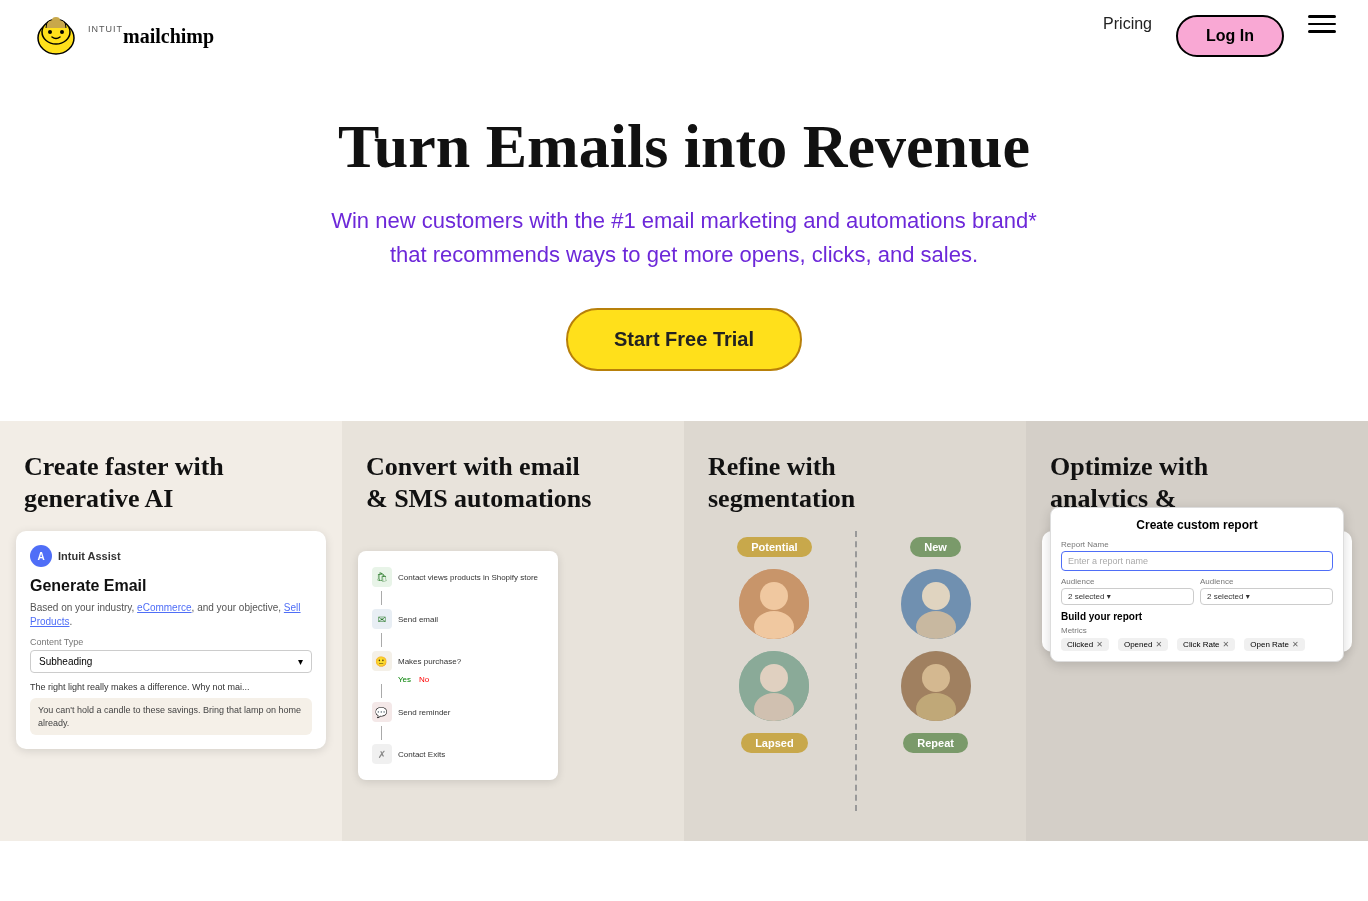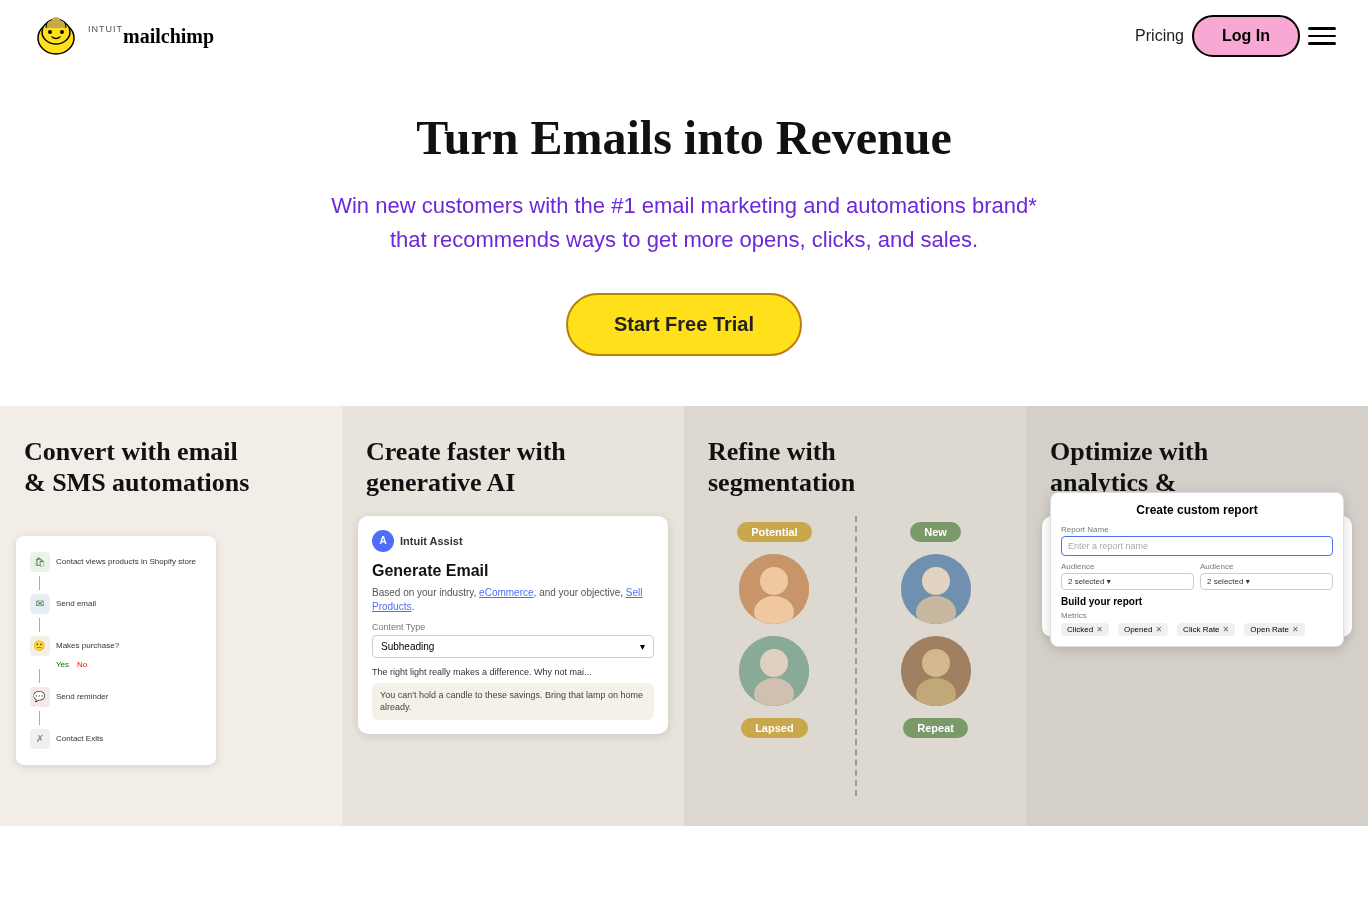--- a/index.html
+++ b/index.html
@@ -29,22 +29,21 @@
       flex-direction: row;
       font-size: 10px;
       font-family: Arial, sans-serif;
       color: #333;
       line-height: 1.2;
     }
     .logo-text .intuit { font-size: 9px; color: #555; letter-spacing: 1px; text-transform: uppercase; }
     .logo-text .mailchimp { font-size: 20px; font-weight: bold; color: #000; font-family: 'Georgia', serif; }
     .nav-right {
       display: flex;
-      align-items: center;
-      gap: 8px;
+      gap: 24px;
     }
     .nav-pricing {
       font-family: Arial, sans-serif;
       font-size: 16px;
       color: #222;
       cursor: pointer;
       text-decoration: none;
     }
     .nav-login-btn {
       font-family: Arial, sans-serif;
@@ -72,21 +71,21 @@
     }
 
     
     .hero {
       text-align: center;
       padding: 40px 20px 50px;
       background: #fff;
     }
     .hero h1 {
       font-family: 'Georgia', serif;
-      font-size: 48px;
+      font-size: 62px;
       font-weight: bold;
       color: #111;
       margin-bottom: 24px;
       line-height: 1.1;
     }
     .hero p {
       font-family: Arial, sans-serif;
       font-size: 22px;
       color: #6d28d9;
       max-width: 720px;
@@ -382,20 +381,41 @@
 
 <section class="hero">
   <h1>Turn Emails into Revenue</h1>
   <p>Win new customers with the #1 email marketing and automations brand* that recommends ways to get more opens, clicks, and sales.</p>
   <button class="cta-btn">Start Free Trial</button>
 </section>
 
 <div class="features">
 
   <div class="feature-panel">
+    <div class="feature-title">Create faster with<br>generative AI</div>
+    <div class="ai-mockup">
+      <div class="ai-assist-header">
+        <div class="ai-icon">A</div>
+        <span>Intuit Assist</span>
+      </div>
+      <div class="ai-generate-title">Generate Email</div>
+      <div class="ai-desc">
+        Based on your industry, <a>eCommerce</a>, and your objective, <a>Sell Products</a>.
+      </div>
+      <div class="ai-label">Content Type</div>
+      <div class="ai-select">
+        <span>Subheading</span>
+        <span>▾</span>
+      </div>
+      <div class="ai-content">The right light really makes a difference. Why not mai...</div>
+      <div class="ai-suggestion">You can't hold a candle to these savings. Bring that lamp on home already.</div>
+    </div>
+  </div>
+
+  <div class="feature-panel">
     <div class="feature-title">Convert with email<br>&amp; SMS automations</div>
     <div class="automation-mockup">
       <div class="flow-item">
         <div class="flow-icon" style="background:#e8f4e8;font-size:9px;">🛍</div>
         <span style="font-size:8px;">Contact views products in Shopify store</span>
       </div>
       <div class="flow-connector"></div>
       <div class="flow-item">
         <div class="flow-icon" style="background:#e8eef4;">✉</div>
         <span style="font-size:8px;">Send email</span>
@@ -414,41 +434,20 @@
         <div class="flow-icon" style="background:#f4e8e8;">💬</div>
         <span style="font-size:8px;">Send reminder</span>
       </div>
       <div class="flow-connector"></div>
       <div class="flow-item">
         <div class="flow-icon" style="background:#f0f0f0;color:#888;">✗</div>
         <span style="font-size:8px;">Contact Exits</span>
       </div>
     </div>
 
-  </div>
-
-  <div class="feature-panel">
-    <div class="feature-title">Create faster with<br>generative AI</div>
-    <div class="ai-mockup">
-      <div class="ai-assist-header">
-        <div class="ai-icon">A</div>
-        <span>Intuit Assist</span>
-      </div>
-      <div class="ai-generate-title">Generate Email</div>
-      <div class="ai-desc">
-        Based on your industry, <a>eCommerce</a>, and your objective, <a>Sell Products</a>.
-      </div>
-      <div class="ai-label">Content Type</div>
-      <div class="ai-select">
-        <span>Subheading</span>
-        <span>▾</span>
-      </div>
-      <div class="ai-content">The right light really makes a difference. Why not mai...</div>
-      <div class="ai-suggestion">You can't hold a candle to these savings. Bring that lamp on home already.</div>
-    </div>
   </div>
 
   <div class="feature-panel">
     <div class="feature-title">Refine with<br>segmentation</div>
     <div class="seg-mockup">
 
       <div style="position:relative; height:280px;">
         <div style="position:absolute; left:50%; top:0; bottom:0; border-left: 2px dashed #999;"></div>
 
         <div style="position:absolute; right:0; width:48%; display:flex; flex-direction:column; align-items:center; gap:12px; padding-top:6px;">

